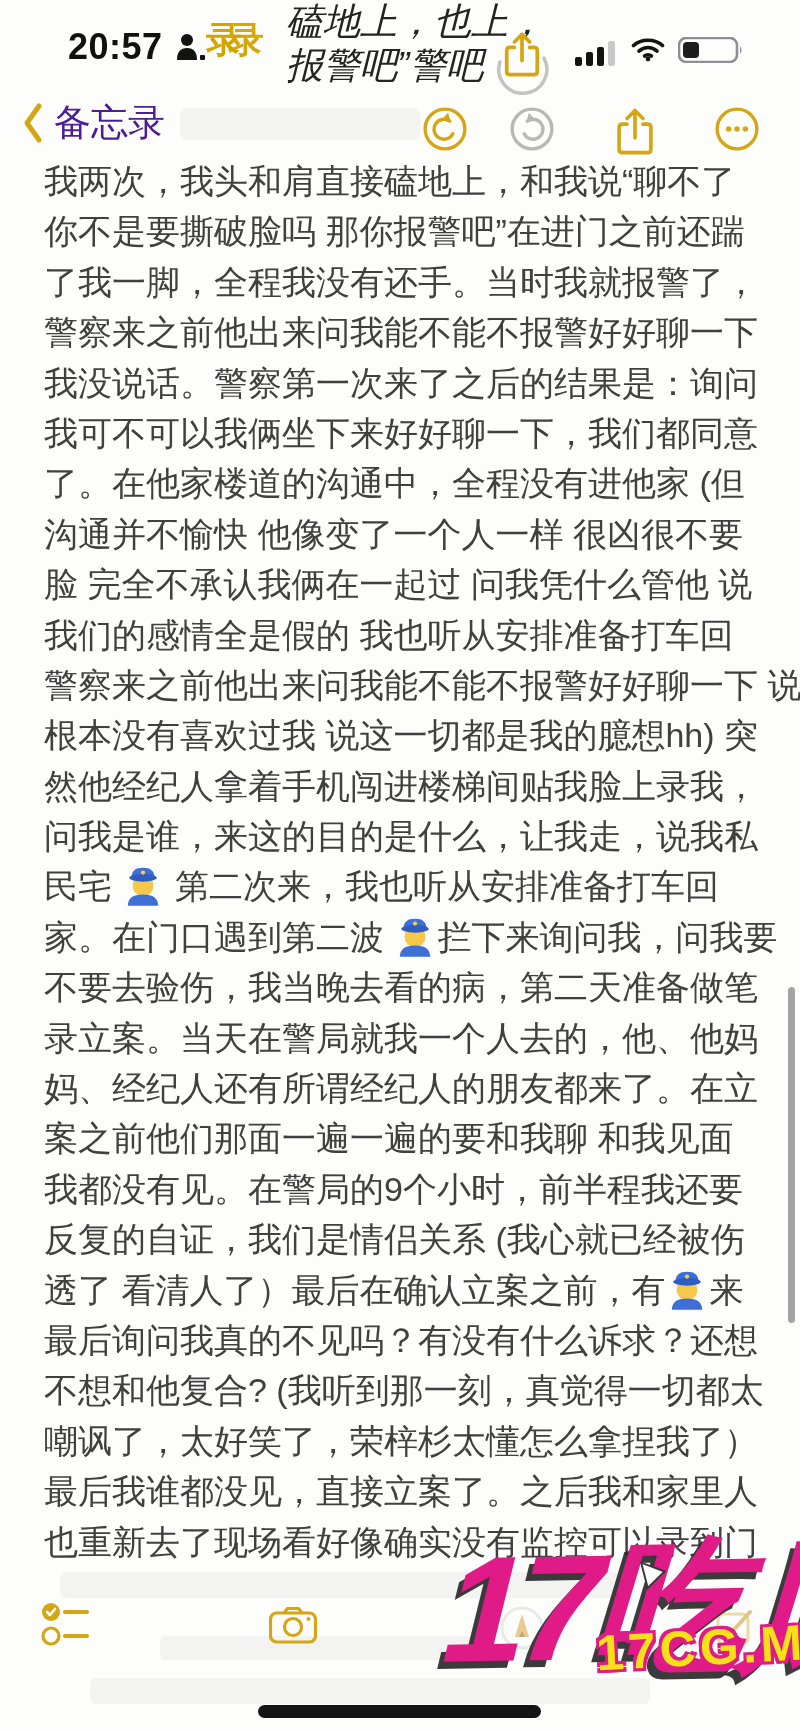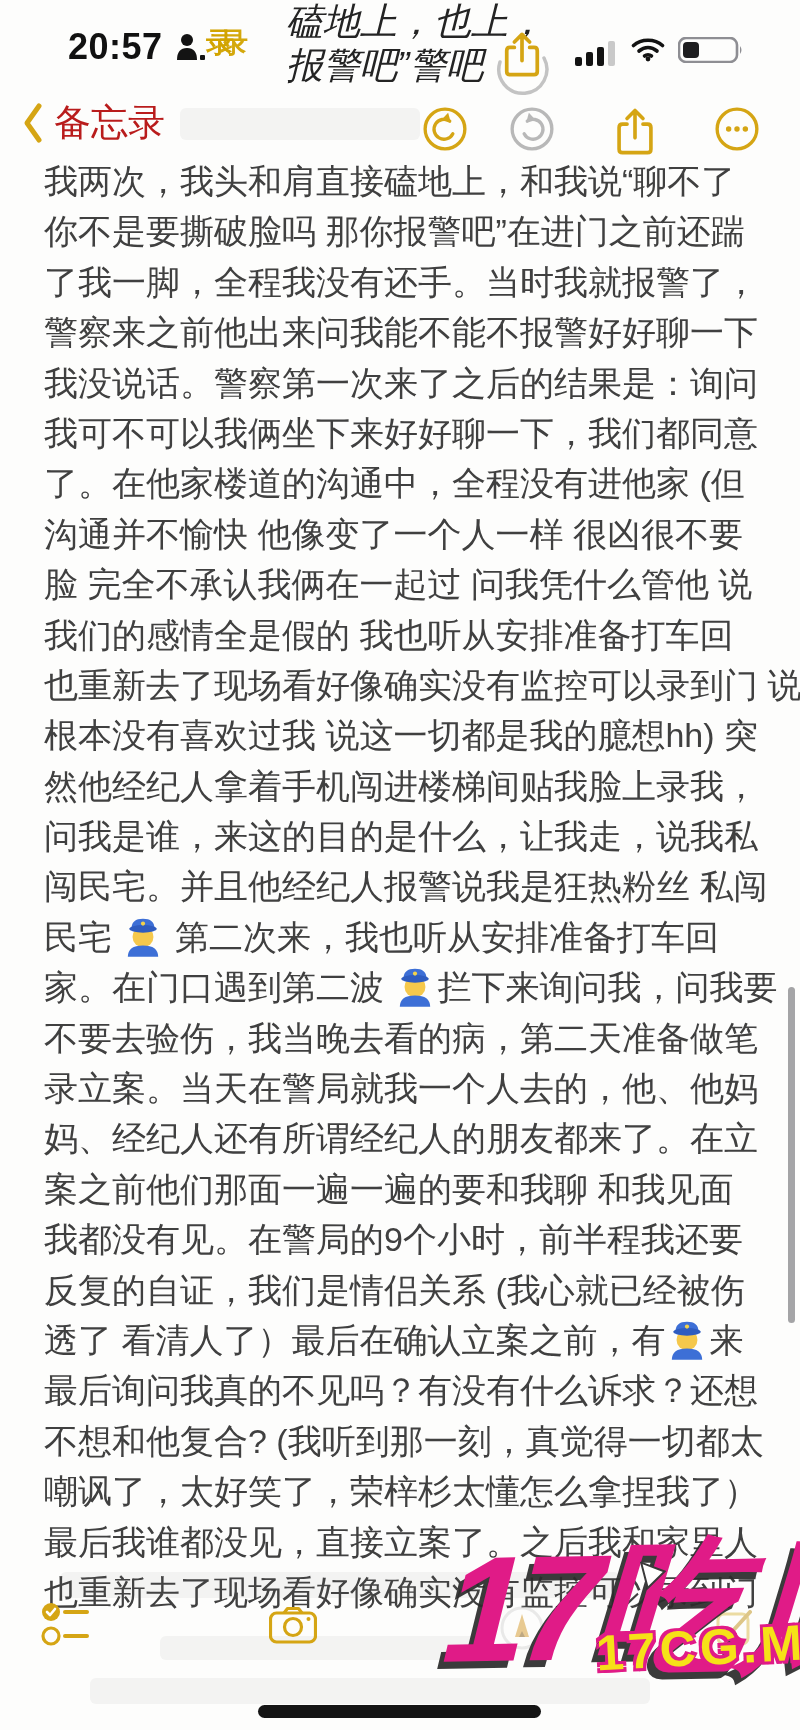--- a/index.html
+++ b/index.html
@@ -4,31 +4,31 @@
 <style>
   * { margin:0; padding:0; box-sizing:border-box; }
   html,body { background:#ffffff; }
   .screen{
     position:relative; width:800px; height:1730px; overflow:hidden;
     background:#fdfdfc; font-family:"Liberation Sans", sans-serif;
   }
   
   .time{ position:absolute; left:68px; top:26px; font-size:36px; font-weight:700; color:#111; letter-spacing:0.5px;}
   .person-icon{ position:absolute; left:176px; top:33px; }
-  .rec-label{ position:absolute; left:206px; top:24px; font-size:28px; font-weight:600; color:#d2a400; letter-spacing:-14px; white-space:nowrap;}
+  .rec-label{ position:absolute; left:206px; top:16px; font-size:36px; font-weight:600; color:#d2a400; letter-spacing:-14px; white-space:nowrap;}
   .rec-label span:last-child{ opacity:.95; }
   .ghost-top{ position:absolute; left:286px; top:0px; color:#242424; font-size:37px; line-height:44px; font-weight:500; white-space:nowrap;font-style:italic;}
   .ghost-share-arc{ position:absolute; left:494px; top:40px; }
   .ghost-share{ position:absolute; left:502px; top:30px; }
   .cellular{ position:absolute; left:575px; top:40px; }
   .wifi{ position:absolute; left:631px; top:36px; }
   .battery{ position:absolute; left:678px; top:37px; }
   
   .back-btn{ position:absolute; left:22px; top:98px; display:flex; align-items:center; gap:10px; cursor:pointer;}
-  .back-label{ font-size:37px; font-weight:500; color:#b91c1c; }
+  .back-label{ font-size:37px; font-weight:500; color:#4c1d95; }
   .nav-btn{ position:absolute; top:106px; width:46px; height:46px; }
   .btn-undo{ left:422px; } .btn-redo{ left:509px; } .btn-share{ left:612px; } .btn-more{ left:714px; }
   
   .note-body{ position:absolute; left:44px; top:156px; width:720px; }
   .note-line{ height:50.4px; line-height:50.4px; font-size:34px; color:#404040; white-space:nowrap; letter-spacing:0; }
   .emoji-cop{ display:inline-block; vertical-align:-8px; margin:0 3px; }
   
   .scrollbar{ position:absolute; left:788px; top:987px; width:7px; height:336px; background:#a4a4a6; border-radius:4px;}
   
   .ghost-row{ position:absolute; background:rgba(110,110,110,0.07); border-radius:6px; }
@@ -132,25 +132,24 @@
       <div class="note-line">我两次，我头和肩直接磕地上，和我说“聊不了</div>
       <div class="note-line">你不是要撕破脸吗 那你报警吧”在进门之前还踹</div>
       <div class="note-line">了我一脚，全程我没有还手。当时我就报警了，</div>
       <div class="note-line">警察来之前他出来问我能不能不报警好好聊一下</div>
       <div class="note-line">我没说话。警察第一次来了之后的结果是：询问</div>
       <div class="note-line">我可不可以我俩坐下来好好聊一下，我们都同意</div>
       <div class="note-line">了。在他家楼道的沟通中，全程没有进他家 (但</div>
       <div class="note-line">沟通并不愉快 他像变了一个人一样 很凶很不要</div>
       <div class="note-line">脸 完全不承认我俩在一起过 问我凭什么管他 说</div>
       <div class="note-line">我们的感情全是假的 我也听从安排准备打车回</div>
-      <div class="note-line">也重新去了现场看好像确实没有监控可以录到门 说</div>
+      <div class="note-line">警察来之前他出来问我能不能不报警好好聊一下 说</div>
       <div class="note-line">根本没有喜欢过我 说这一切都是我的臆想hh) 突</div>
       <div class="note-line">然他经纪人拿着手机闯进楼梯间贴我脸上录我，</div>
       <div class="note-line">问我是谁，来这的目的是什么，让我走，说我私</div>
-      <div class="note-line">闯民宅。并且他经纪人报警说我是狂热粉丝 私闯</div>
       <div class="note-line">民宅 <svg class="emoji-cop" width="38" height="44" viewBox="0 0 40 46">
           <circle cx="20" cy="25" r="11" fill="#f5c84c"></circle>
           <path d="M8 16 Q8 6 20 6 Q32 6 32 16 Z" fill="#3d6fd6"></path>
           <ellipse cx="20" cy="16.5" rx="14.5" ry="4" fill="#2f5cc0"></ellipse>
           <circle cx="20" cy="11" r="2.2" fill="#f2d24b"></circle>
           <path d="M4 46 Q4 34 20 34 Q36 34 36 46 Z" fill="#3d6fd6"></path>
         </svg> 第二次来，我也听从安排准备打车回</div>
       <div class="note-line">家。在门口遇到第二波 <svg class="emoji-cop" width="38" height="44" viewBox="0 0 40 46">
           <circle cx="20" cy="25" r="11" fill="#f5c84c"></circle>
           <path d="M8 16 Q8 6 20 6 Q32 6 32 16 Z" fill="#3d6fd6"></path>

